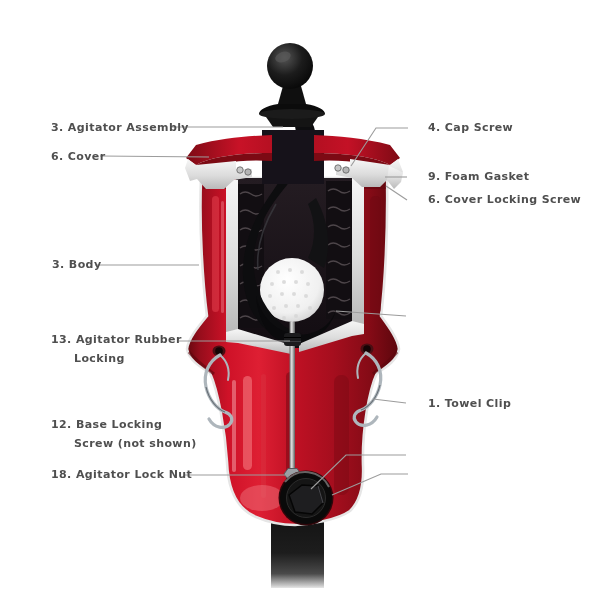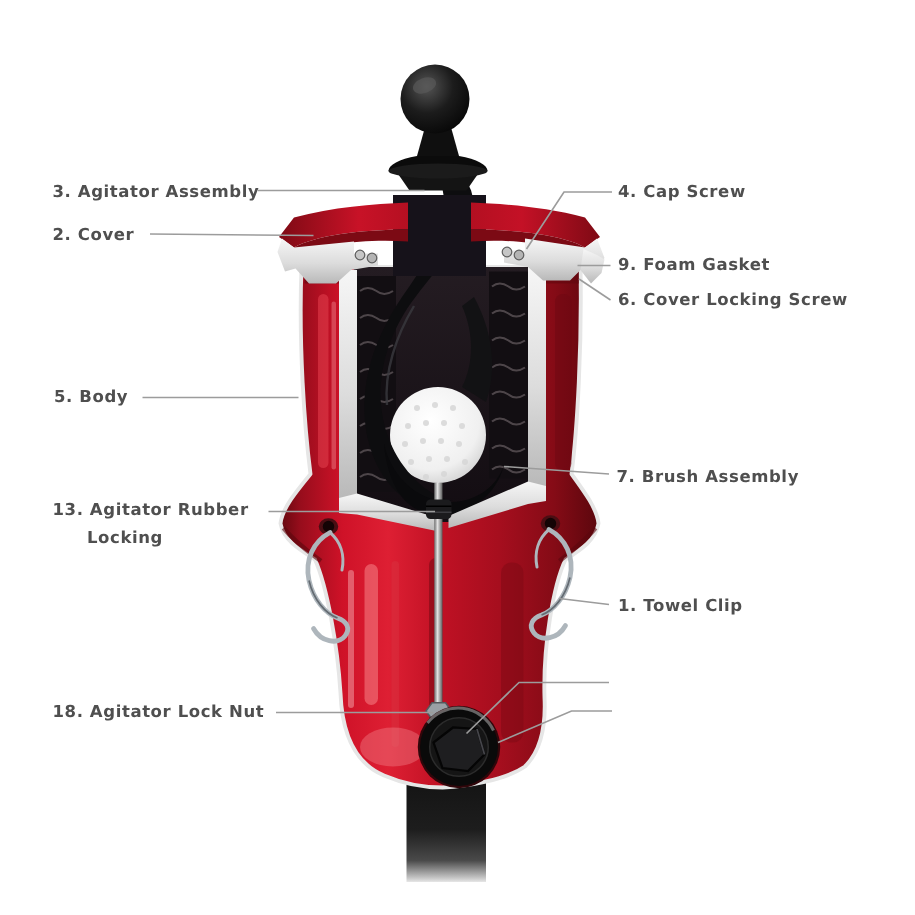--- a/index.html
+++ b/index.html
@@ -6,21 +6,21 @@
   html,body{margin:0;padding:0;}
   body{
     width:610px;height:610px;background:#ffffff;position:relative;overflow:hidden;
     font-family:"DejaVu Sans","Liberation Sans",sans-serif;
   }
   .stage{position:absolute;inset:0;width:610px;height:610px;}
   svg{position:absolute;top:0;left:0;}
   .label{
     position:absolute;
     font-size:11px;font-weight:bold;color:#4f4f4f;
-    letter-spacing:0.4px;line-height:19px;white-space:nowrap;
+    letter-spacing:0.4px;line-height:19px;white-space:nowrap;margin-left:16px;
   }
   .label span{display:block;}
   .label .l2{padding-left:23px;}
 </style>
 </head>
 <body>
 
 <div class="stage">
 
 <svg width="610" height="610" viewBox="0 0 610 610">
@@ -273,42 +273,43 @@
     <path d="M406,403 L373,399"></path>
     <path d="M406,455 L346,455 L311,489"></path>
     <path d="M408,474 L381,474 L332,495"></path>
   </g>
 </svg>
 
   <div class="label" style="top:118px;left:35px">
       <span>3. Agitator Assembly</span>
     </div>
   <div class="label" style="top:147px;left:35px">
-      <span>2. Cover</span>
+      <span>6. Cover</span>
     </div>
   <div class="label" style="top:255px;left:36px">
-      <span>5. Body</span>
+      <span>3. Body</span>
     </div>
   <div class="label" style="top:330px;left:35px">
       <span>13. Agitator Rubber</span>
       <span class="l2">Locking</span>
     </div>
+  <div class="label" style="top:415px;left:35px">
+      <span>12. Base Locking</span>
+      <span class="l2">Screw (not shown)</span>
+    </div>
   <div class="label" style="top:465px;left:35px">
       <span>18. Agitator Lock Nut</span>
     </div>
 
   <div class="label" style="top:118px;left:412px">
       <span>4. Cap Screw</span>
     </div>
   <div class="label" style="top:167px;left:412px">
       <span>9. Foam Gasket</span>
     </div>
   <div class="label" style="top:190px;left:412px">
       <span>6. Cover Locking Screw</span>
     </div>
-  <div class="label" style="top:308px;left:411px">
-      <span>7. Brush Assembly</span>
-    </div>
   <div class="label" style="top:394px;left:412px">
       <span>1. Towel Clip</span>
     </div>
 
 </div>
 
 </body></html>

